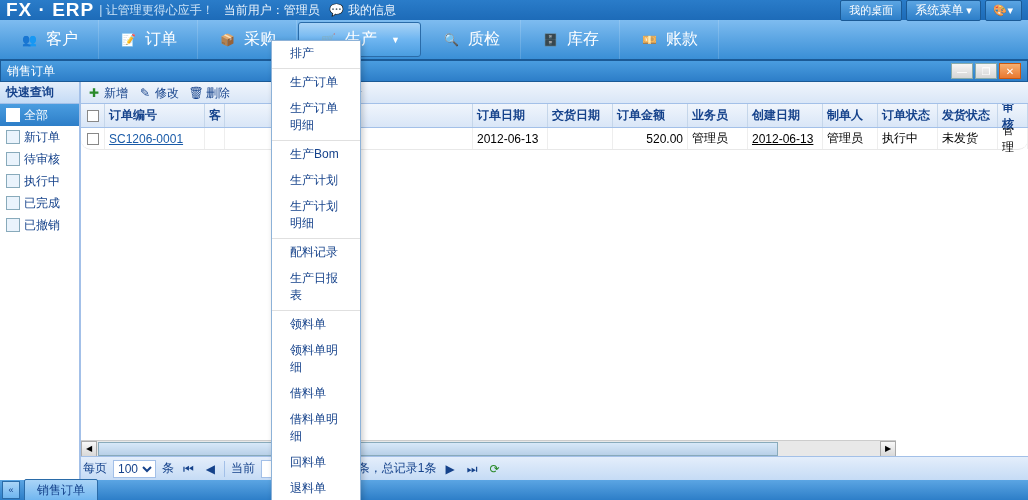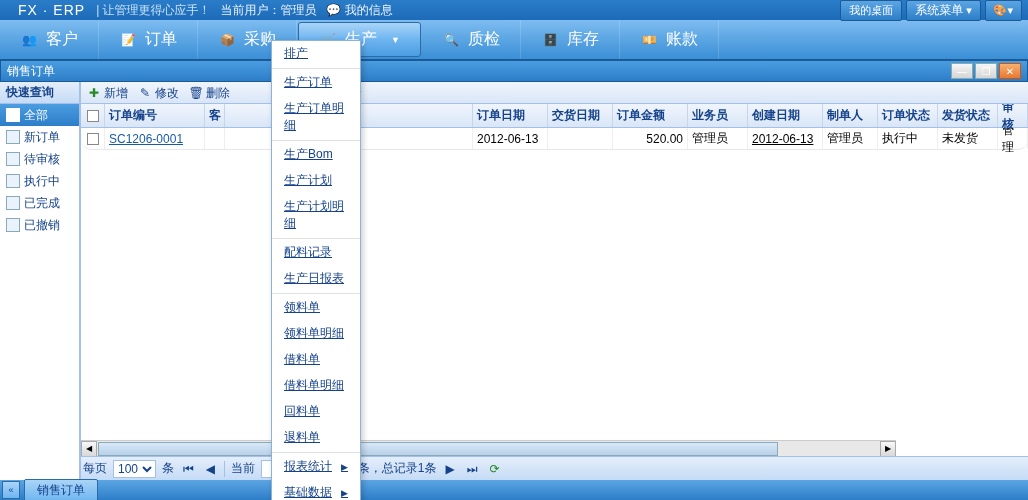--- a/index.html
+++ b/index.html
@@ -1,32 +1,32 @@
 <!DOCTYPE html>
 <html><head>
 <meta charset="utf-8">
 <style>
 * { margin: 0; padding: 0; box-sizing: border-box; font-family: "Microsoft YaHei", Arial, sans-serif; font-size: 12px; }
 body { width: 1028px; height: 500px; overflow: hidden; background: #fff; }
 
 .topbar { height: 20px; background: linear-gradient(#2a7cc9, #1d6bb8); display: flex; align-items: center; color: #fff; padding: 0 6px; }
-.logo { font-weight: normal; font-size: 14px; letter-spacing: 1px; margin-left: 12px; }
-.tagline { margin-left: 11px; color: #c8e0f5; }
+.logo { font-weight: bold; font-size: 19px; letter-spacing: 1px; }
+.tagline { margin-left: 5px; color: #c8e0f5; }
 .userinfo { margin-left: 10px; color: #eaf3fc; }
 .topright { margin-left: auto; display: flex; gap: 4px; }
 .topbtn { background: linear-gradient(#5ba5e3, #2d7ec8); border: 1px solid #1b5a96; color: #fff; padding: 1px 8px; border-radius: 2px; font-size: 11px; cursor: pointer; }
 
 .menubar { height: 40px; background: linear-gradient(#7ebcf0, #5ba5e3 50%, #3a8fd6); display: flex; align-items: stretch; border-bottom: 1px solid #1b5a96; }
 .menuitem { display: flex; align-items: center; gap: 6px; padding: 0 20px; color: #fff; cursor: pointer; border-right: 1px solid rgba(255,255,255,0.15); position: relative; }
 .menuitem.active { background: linear-gradient(#aad4f7, #6eb5f0 50%, #4a9de0); border: 1px solid #2a6ba8; border-radius: 3px; margin: 2px 1px; }
 .menuicon { width: 20px; height: 20px; display: inline-flex; align-items: center; justify-content: center; }
 .menulabel { font-size: 16px; }
 
 .dropdown { position: absolute; top: 40px; left: 271px; width: 90px; background: #fff; border: 1px solid #8db2d8; box-shadow: 2px 2px 6px rgba(0,0,0,0.2); z-index: 100; }
-.dropitem { padding: 4px 12px; color: #15428b; cursor: pointer; border-bottom: 1px solid transparent; display: flex; justify-content: space-between; align-items: center; text-decoration: underline; }
+.dropitem { padding: 4px 18px; color: #15428b; cursor: pointer; border-bottom: 1px solid transparent; display: flex; justify-content: space-between; align-items: center; }
 .dropsep { border-top: 1px solid #e0e0e0; margin: 1px 0; }
 .arrow-r { font-size: 9px; color: #15428b; }
 
 .titlebar { height: 22px; background: linear-gradient(#4a9de0, #2d7ec8); display: flex; align-items: center; color: #fff; padding: 0 6px; border: 1px solid #1b5a96; }
 .winbtns { margin-left: auto; display: flex; gap: 2px; }
 .winbtn { width: 22px; height: 16px; border: 1px solid #8aa; background: linear-gradient(#f5f5f5,#d5d5d5); display: flex; align-items: center; justify-content: center; font-size: 10px; cursor: pointer; }
 .winbtn.close { background: linear-gradient(#f8b070,#e87830); color: #fff; border-color: #c85810; }
 
 .body { display: flex; height: 398px; }
 .sidebar { width: 132px; border-right: 1px solid #a3c0e8; display: flex; flex-direction: column; }

